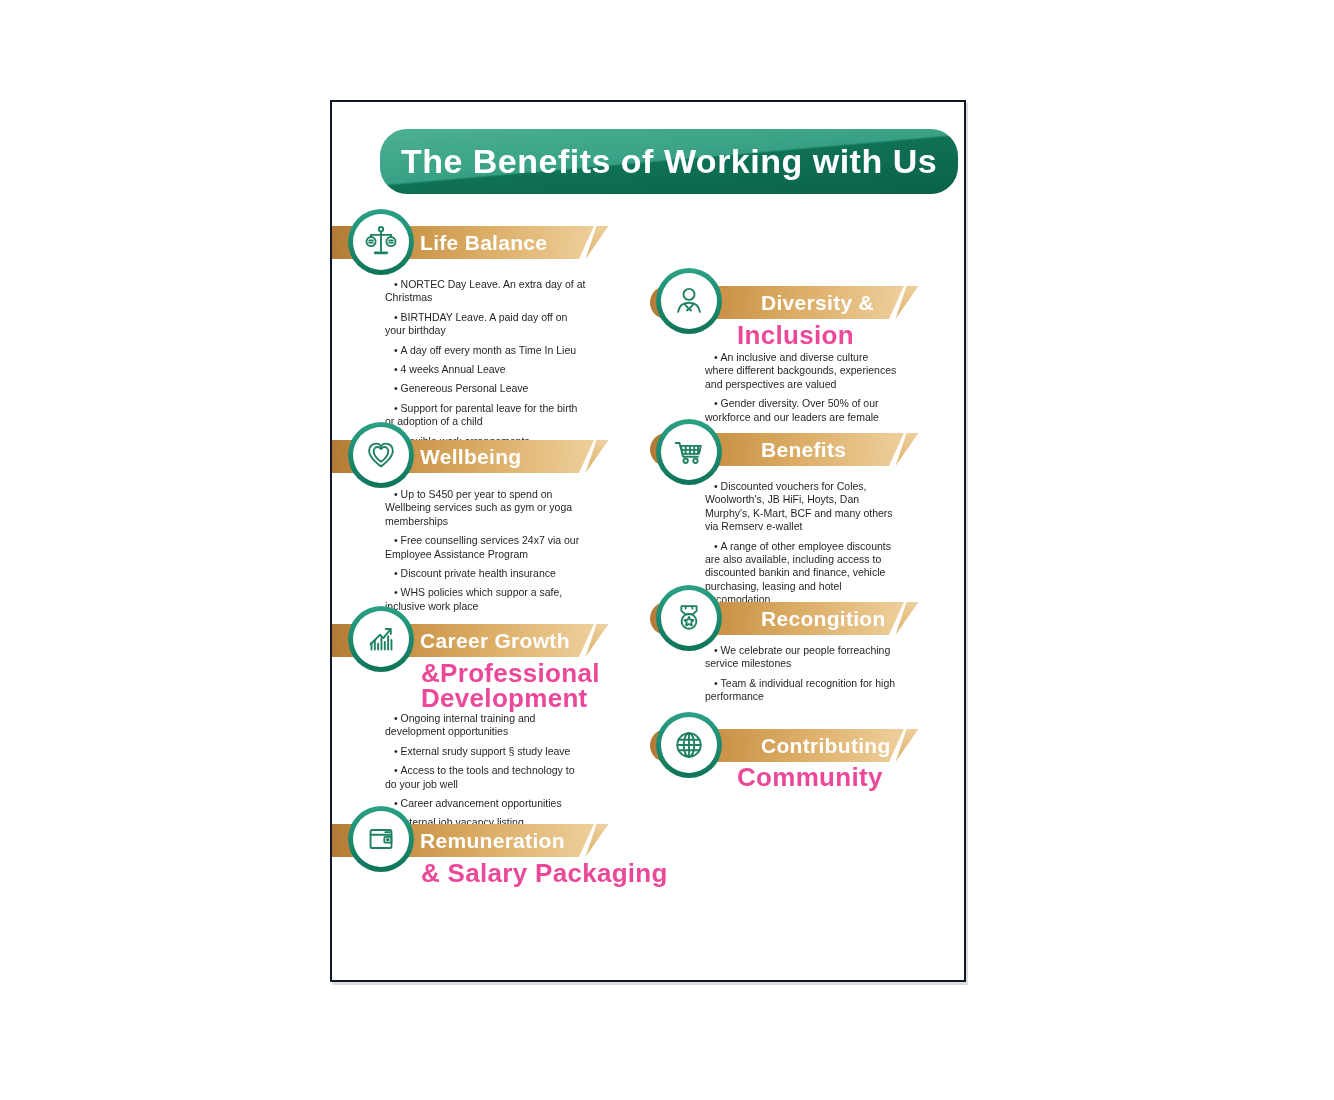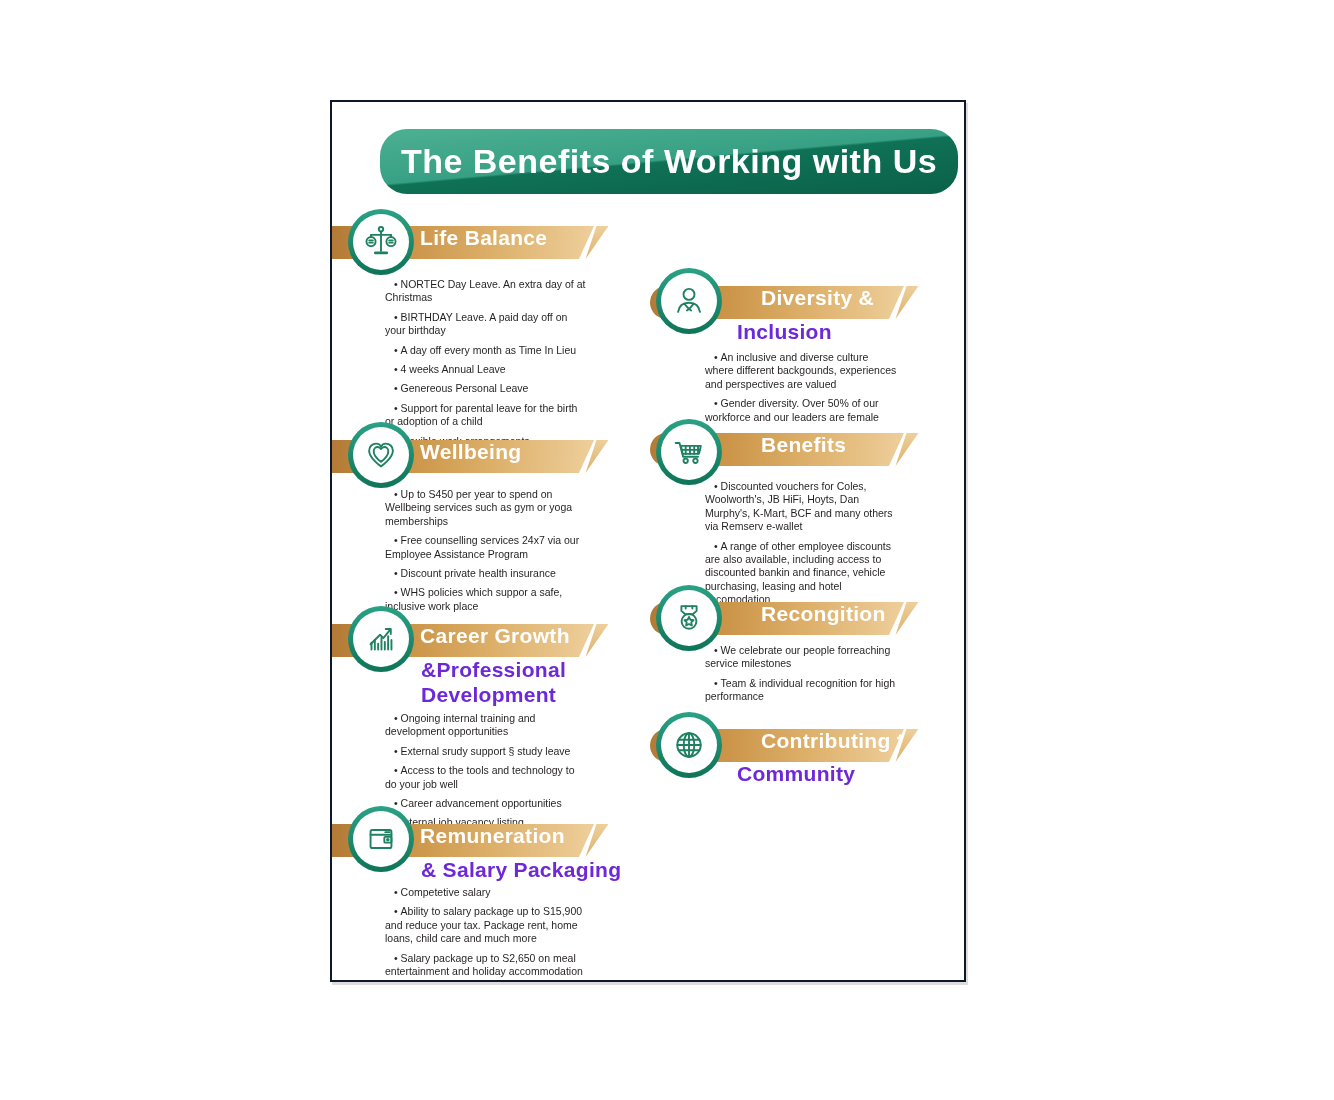--- a/index.html
+++ b/index.html
@@ -8,42 +8,42 @@
   .poster{position:absolute;left:330px;top:100px;width:632px;height:878px;
     background:#fff;border:2px solid #0f172a;box-shadow:2px 3px 0 rgba(120,120,125,.25);}
   .title-box{position:absolute;left:48px;top:27px;width:578px;height:65px;border-radius:27px;
     background:linear-gradient(175deg,#4db092 0%,#37a084 48%,#0f7156 50%,#0a6148 100%);
     display:flex;align-items:center;justify-content:center;}
   .title-box span{color:#fff;font-size:34px;font-weight:700;letter-spacing:.5px;white-space:nowrap;}
   
   .banner{position:absolute;height:33px;
     background:linear-gradient(93deg,#b27a36 0%,#c99144 26%,#ddb06a 62%,#eecf9c 100%);
     clip-path:polygon(0 0,100% 0,calc(100% - 15px) 100%,0 100%);
-    display:flex;}
+    display:flex;align-items:center;}
   .banner.left-col{left:0;width:262px;}
   .banner.right-col{left:318px;width:254px;border-radius:17px 0 0 17px;}
   .banner .blabel{color:#fff;font-size:21px;font-weight:700;letter-spacing:.3px;white-space:nowrap;}
   .banner.left-col .blabel{padding-left:88px;}
   .banner.right-col .blabel{padding-left:111px;}
   .sliver{position:absolute;width:26px;height:33px;
     background:linear-gradient(180deg,#eecf9c,#ddb26c);
     clip-path:polygon(48% 0,94% 0,6% 100%);}
   .sliver.left-col{left:252px;}
   .sliver.right-col{left:562px;}
   
   .medallion{position:absolute;width:66px;height:66px;border-radius:50%;
     background:linear-gradient(180deg,#2ba186,#0e7458);padding:0;display:flex;
     align-items:center;justify-content:center;}
   .medallion .inner{width:56px;height:56px;border-radius:50%;background:#fff;
     display:flex;align-items:center;justify-content:center;}
   .medallion.left-col{left:16px;}
   .medallion.right-col{left:324px;}
   .icon-svg{stroke:#1f8161;fill:none;stroke-width:2;stroke-linecap:round;stroke-linejoin:round;}
   
-  .subtitle{position:absolute;color:#6d28d9;font-size:21px;font-weight:700;
+  .subtitle{position:absolute;color:#ec4899;font-size:26px;font-weight:700;
     letter-spacing:.3px;white-space:nowrap;}
   .subtitle.left-col{left:89px;}
   .subtitle.right-col{left:405px;}
   
   .bullets{position:absolute;}
   .bullets.left-col{left:53px;width:201px;}
   .bullets.right-col{left:373px;width:194px;}
   .bullets p{margin:0 0 6px 0;font-size:10.5px;line-height:13.4px;color:#231f20;
     text-indent:9px;font-weight:400;}
   .bullets p::before{content:"\2022\00a0";}
@@ -154,25 +154,20 @@
         <svg class="icon-svg" width="38" height="38" viewBox="0 0 40 40">
           <rect x="9" y="10.5" width="22" height="19" rx="2"></rect>
           <path d="M9 15.5 H31"></path>
           <path d="M24.5 12.8 h4.5"></path>
           <rect x="23.5" y="17.8" width="7.5" height="6" rx="1"></rect>
           <circle cx="27.2" cy="20.8" r="0.9" fill="#1f8161"></circle>
         </svg>
       </div>
     </div>
     <div class="subtitle left-col rm-sub1">&amp; Salary Packaging</div>
-    <div class="bullets left-col rm-bullets">
-      <p>Competetive salary</p>
-      <p>Ability to salary package up to S15,900 and reduce your tax. Package rent, home loans, child care and much more</p>
-      <p>Salary package up to S2,650 on meal entertainment and holiday accommodation</p>
-    </div>
 
     <div class="banner right-col di-banner">
       <span class="blabel">Diversity &amp;</span>
     </div>
     <div class="sliver right-col di-banner"></div>
     <div class="medallion right-col di-icon">
       <div class="inner">
         <svg class="icon-svg" width="38" height="38" viewBox="0 0 40 40">
           <circle cx="20" cy="13" r="5.8"></circle>
           <path d="M8.5 31.5 C9.5 24.5 13.5 21.8 20 21.8 C26.5 21.8 30.5 24.5 31.5 31.5"></path>

